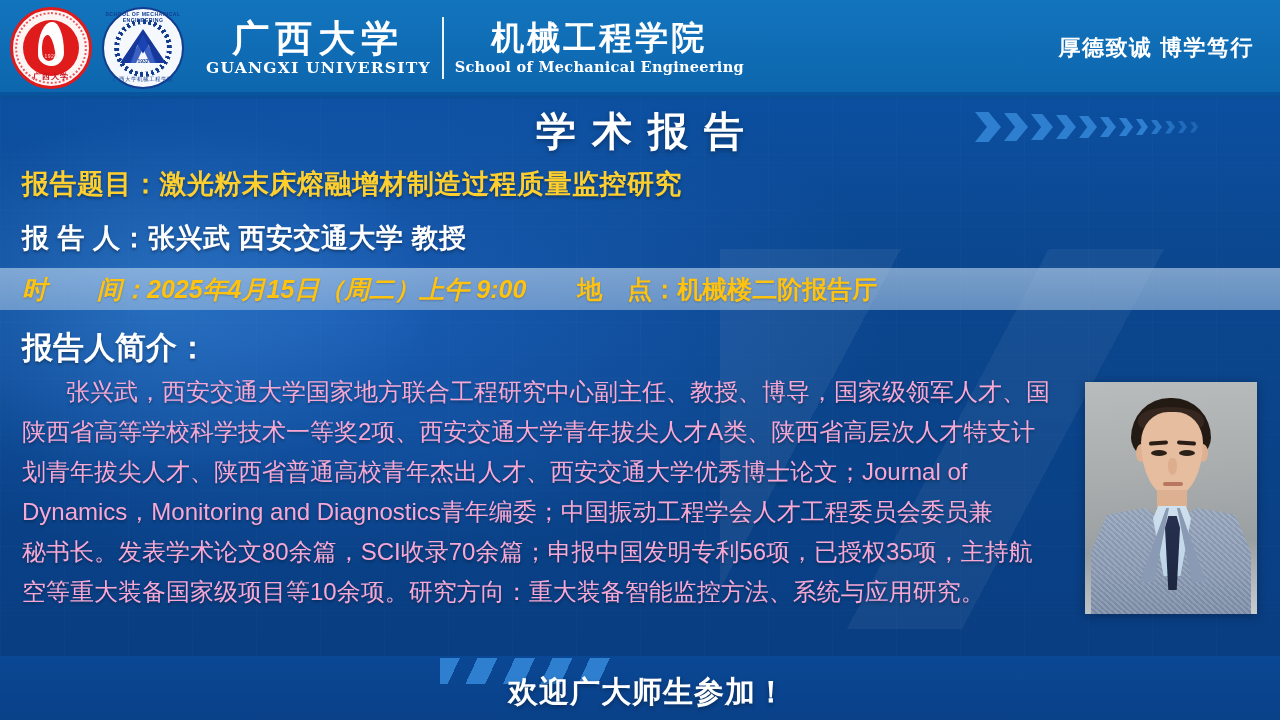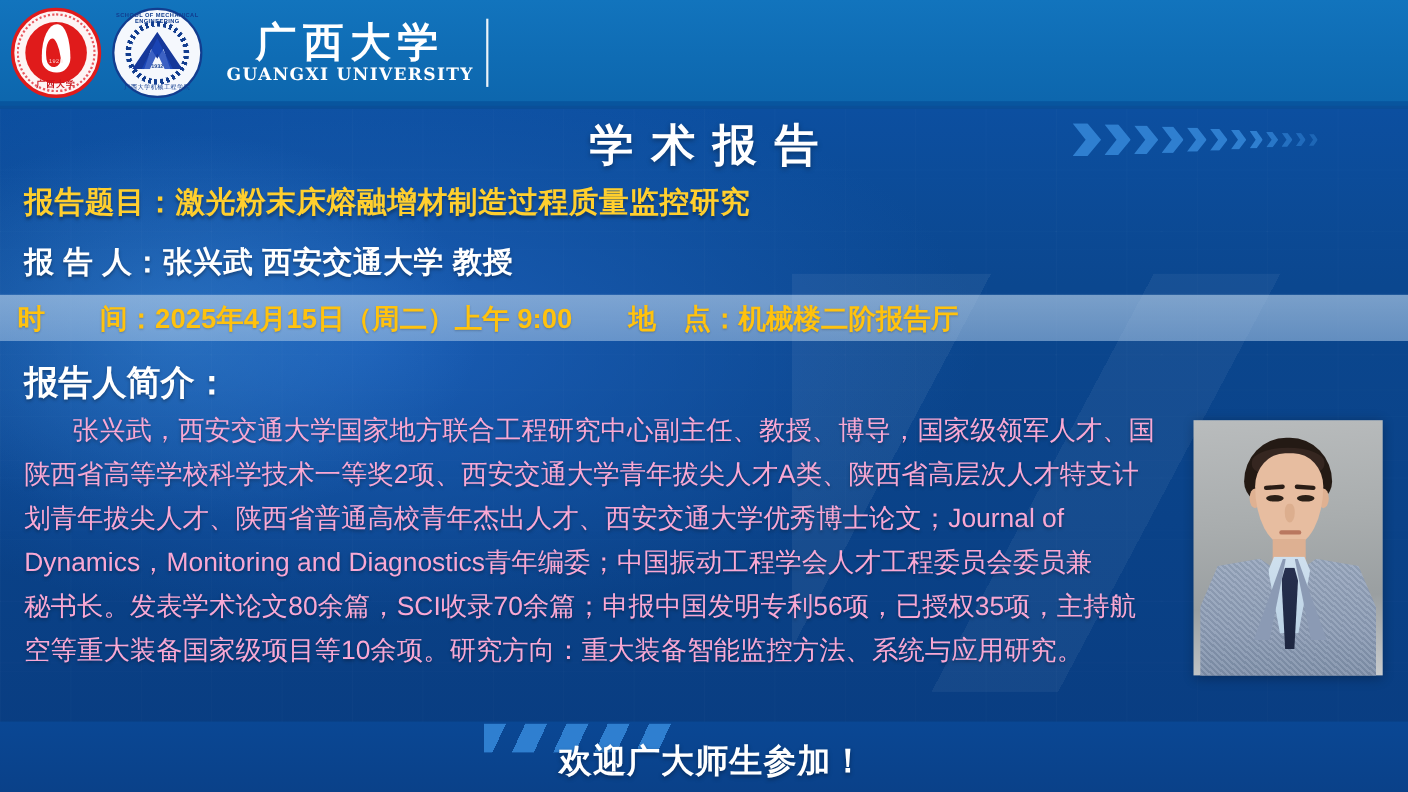--- a/index.html
+++ b/index.html
@@ -168,22 +168,22 @@
     text-shadow:0 2px 3px rgba(0,0,0,.35);
   }
 
   
   .band {
     position:absolute; left:0; top:268px; width:1280px; height:42px;
     background:linear-gradient(180deg, rgba(190,214,238,.62), rgba(170,200,232,.55));
     display:flex; align-items:center;
   }
   .band .time {
-    margin-left:16px; color:#ffc20e; font-size:25px; font-weight:bold;
-    text-shadow:0 1px 2px rgba(0,0,0,.22); white-space:nowrap;
+    margin-left:22px; color:#ffc20e; font-size:25px; font-weight:bold;
+    text-shadow:0 1px 2px rgba(0,0,0,.22); white-space:nowrap;font-style:italic;
   }
   .band .place {
     margin-left:51px; color:#ffc20e; font-size:25px; font-weight:bold;
     text-shadow:0 1px 2px rgba(0,0,0,.22); white-space:nowrap;
   }
 
   
   .bio-head {
     position:absolute; left:22px; top:327px;
     color:#fff; font-size:31px; font-weight:bold;
@@ -298,22 +298,27 @@
         <div class="yr">1932</div>
         <div class="arc-bot">广西大学机械工程学院</div>
       </div>
 
       <div class="uni-names">
         <div class="uni-block">
           <div class="uni-cn">广西大学</div>
           <div class="uni-en">GUANGXI UNIVERSITY</div>
         </div>
         <div class="vbar"></div>
+        <div class="sch-block">
+          <div class="sch-cn">机械工程学院</div>
+          <div class="sch-en">School of Mechanical Engineering</div>
+        </div>
       </div>
     </div>
+    <div class="motto">厚德致诚 博学笃行</div>
   </div>
 
   <div class="body-bg">
     <div class="glow-l"></div>
     <div class="tex"></div>
     <div class="tex2"></div>
     <div class="diag-streak"></div>
   </div>
 
   <div class="main-title">学术报告</div>

